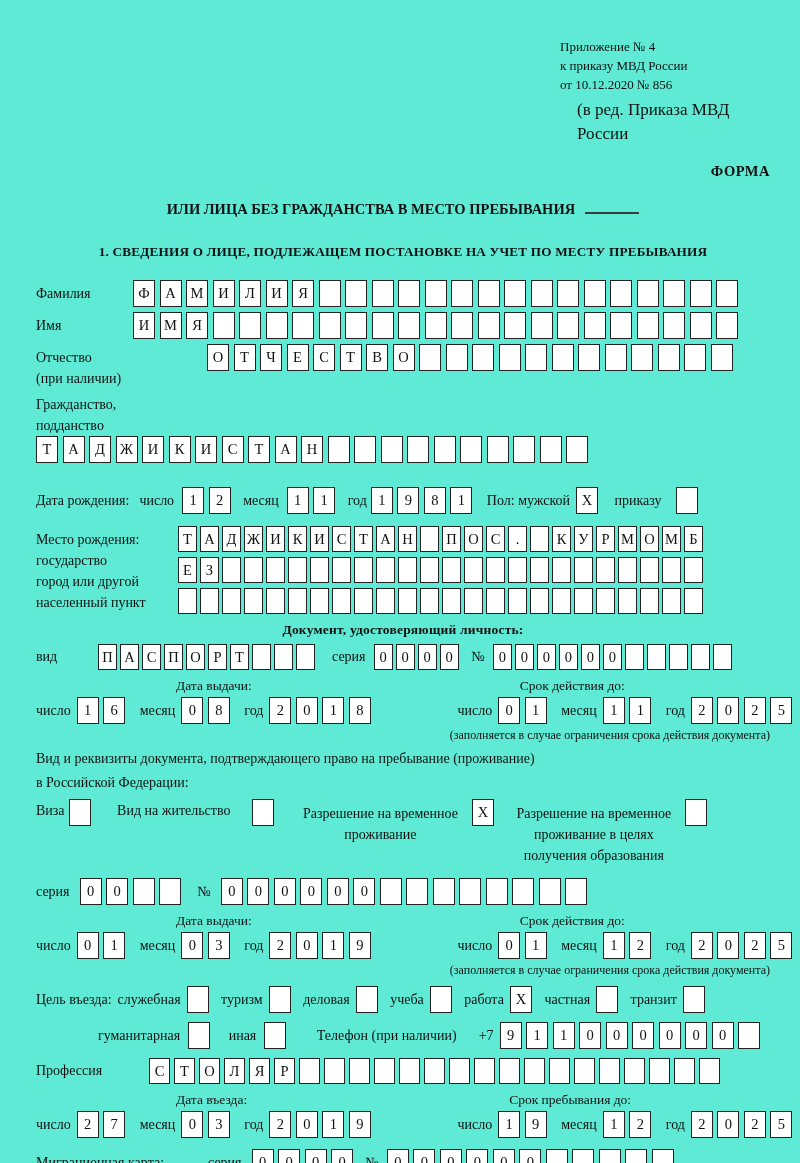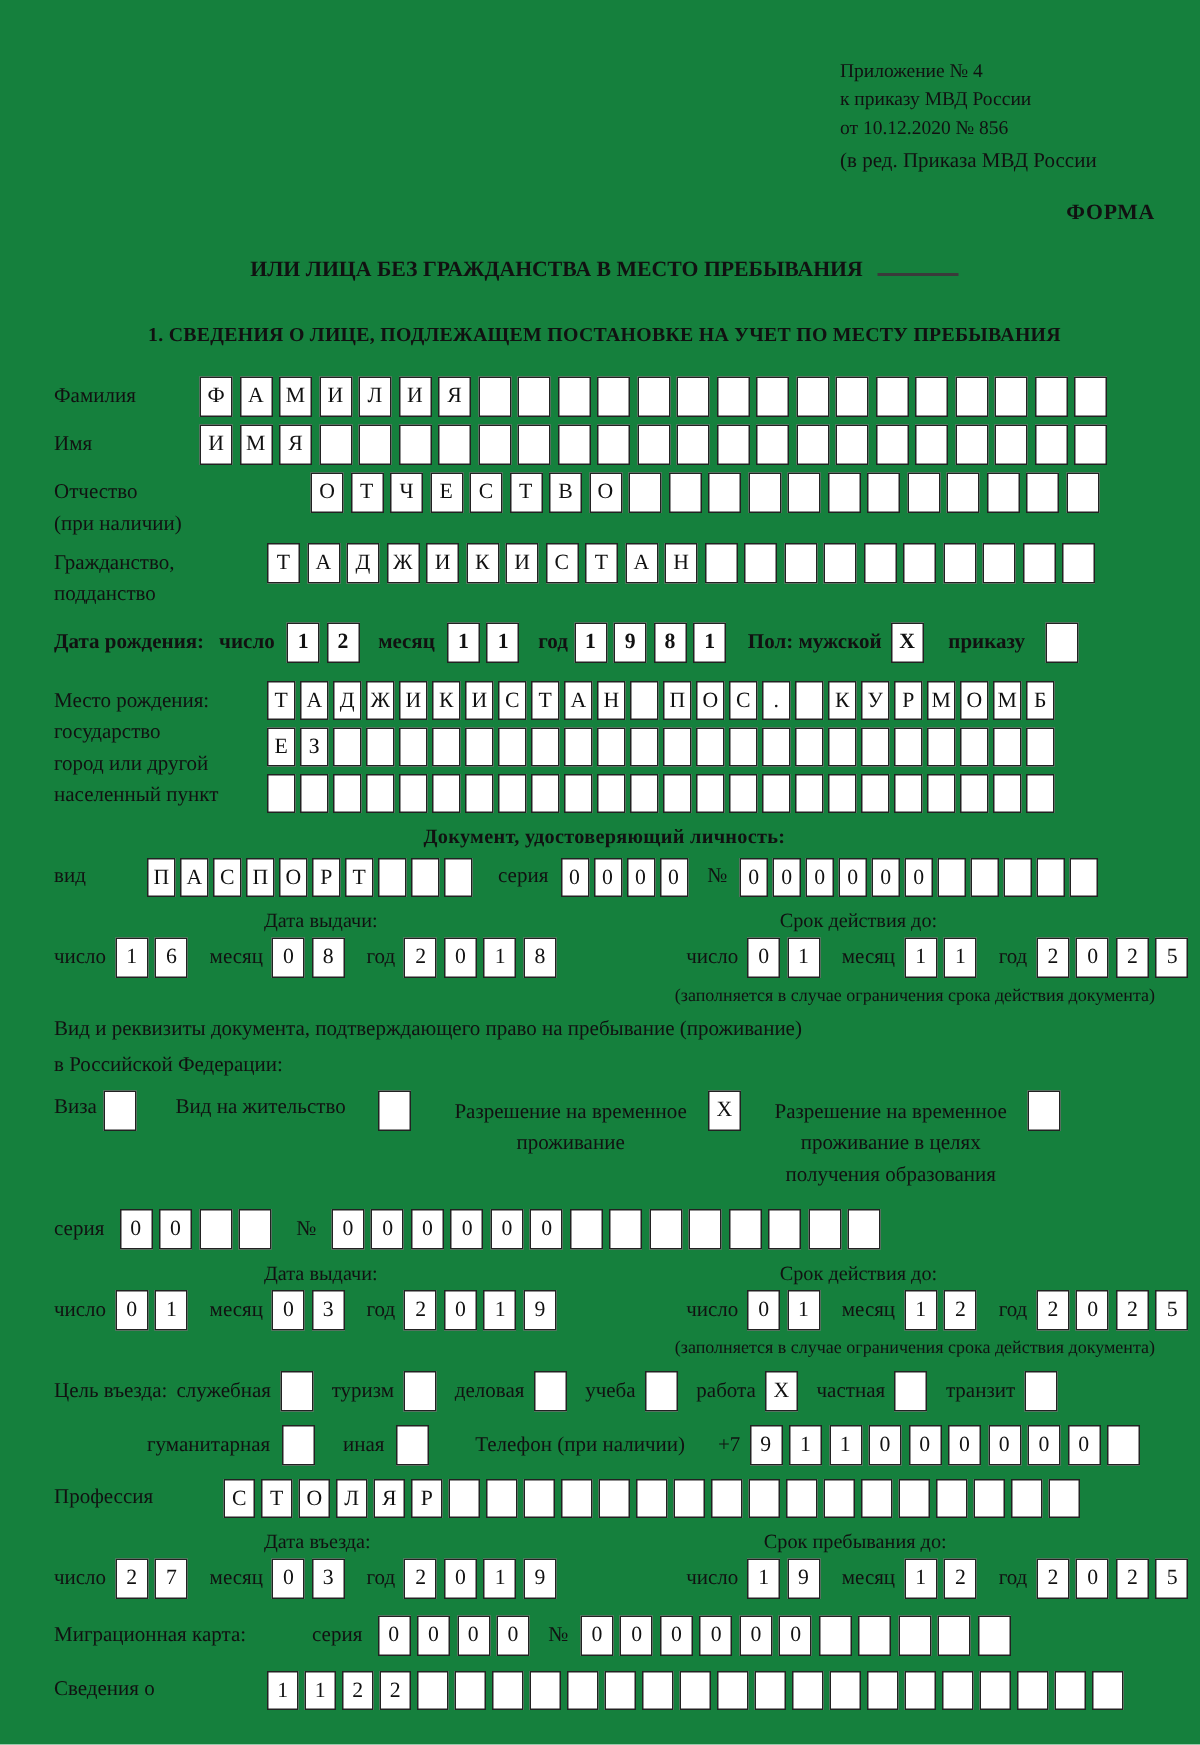--- a/index.html
+++ b/index.html
@@ -1,29 +1,29 @@
 <!DOCTYPE html>
 <html><head>
 <meta charset="utf-8">
 <style>
   * { box-sizing: border-box; margin: 0; padding: 0; }
   html,body { background:#ffffff; }
   .page {
     position: relative;
     width: 800px;
     height: 1163px;
-    background: #15803d;
+    background: #5eead4;
     color: #111;
     font-family: "Liberation Serif", "DejaVu Serif", serif;
     font-size: 14px;
     padding: 0 30px 0 36px;
     overflow: hidden;
   }
   .hdr { margin-left: 524px; padding-top: 38px; font-size: 13px; line-height: 1.45; }
-  .hdr .ed { font-size: 14px; margin-top: 3px; }
+  .hdr .ed { font-size: 17px; margin-top: 3px; margin-left: 17px; }
   .forma { text-align: right; font-weight: bold; font-size: 14.5px; margin-top: 16px; letter-spacing: .5px; }
   .title { text-align: center; font-weight: bold; font-size: 14.5px; line-height: 1.55; margin-top: 18px; }
   .blank-line { display:inline-block; width: 54px; border-bottom: 2px solid #3a3a3a; height: 12px; margin-left: 10px; }
   .sec-heading { text-align: center; font-weight: bold; font-size: 13.2px; margin-top: 24px; letter-spacing: .2px; }
 
   .row { display: flex; align-items: center; }
   .row.top { align-items: flex-start; }
   .cells { display: flex; }
   .c {
     width: 22px; height: 27px;
@@ -140,21 +140,21 @@
         <div class="c"></div>
         <div class="c"></div>
         <div class="c"></div>
         <div class="c"></div>
         <div class="c"></div>
         <div class="c"></div>
         <div class="c"></div>
       </div>
   </div>
 
-  <div class="row top" style="margin-top:2px;">
+  <div class="row top" style="margin-top:2px;flex-direction:column;">
     <div class="lbl-col" style="width:142px; padding-top:3px;">
       <div>Гражданство,</div>
       <div>подданство</div>
     </div>
     <div class="cells">
         <div class="c">Т</div>
         <div class="c">А</div>
         <div class="c">Д</div>
         <div class="c">Ж</div>
         <div class="c">И</div>
@@ -170,21 +170,21 @@
         <div class="c"></div>
         <div class="c"></div>
         <div class="c"></div>
         <div class="c"></div>
         <div class="c"></div>
         <div class="c"></div>
         <div class="c"></div>
       </div>
   </div>
 
-  <div class="row" style="margin-top:8px;font-weight:bold;">
+  <div class="row" style="margin-top:24px;">
     <div class="lbl">Дата рождения:</div>
     <div class="lbl" style="margin-left:10px; margin-right:8px;">число</div>
     <div class="cells">
         <div class="c">1</div>
         <div class="c">2</div>
       </div>
     <div class="lbl" style="margin-left:8px; margin-right:8px;">месяц</div>
     <div class="cells">
         <div class="c">1</div>
         <div class="c">1</div>

